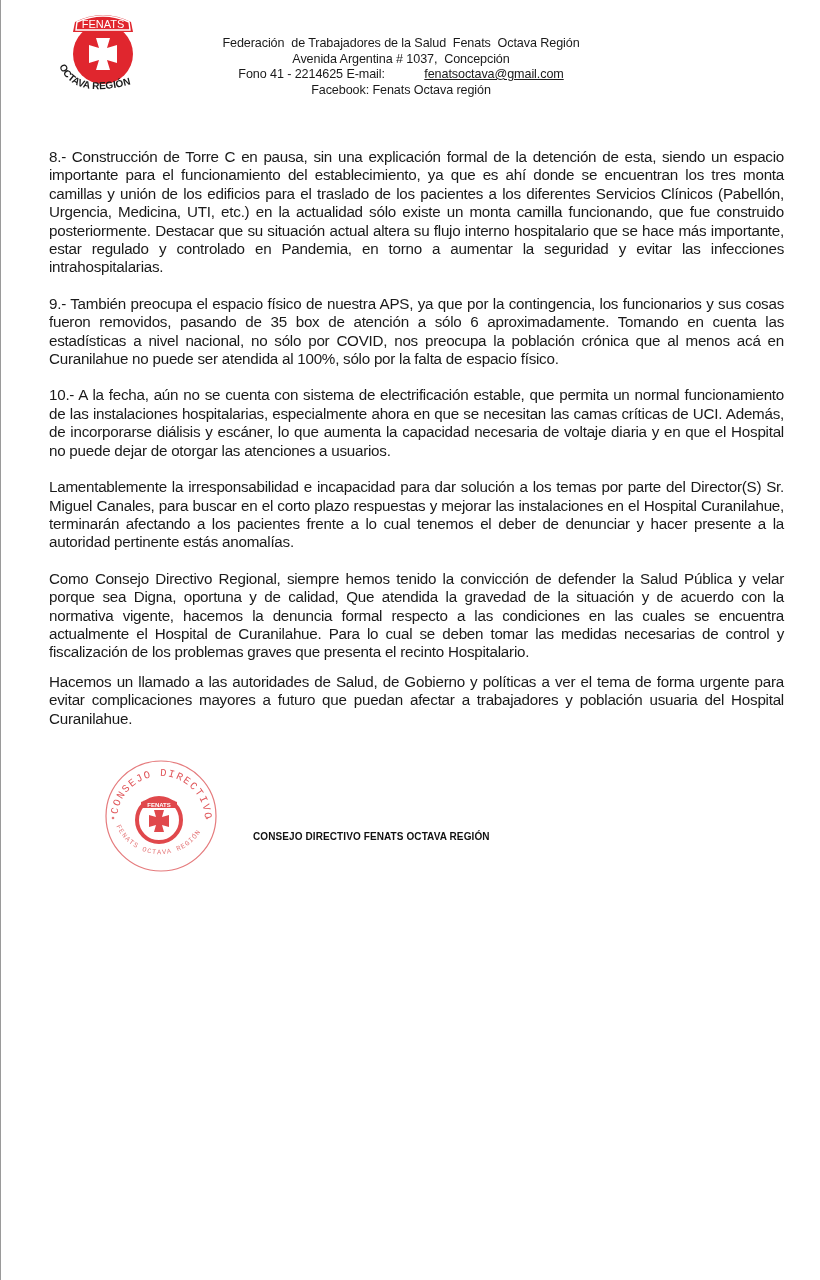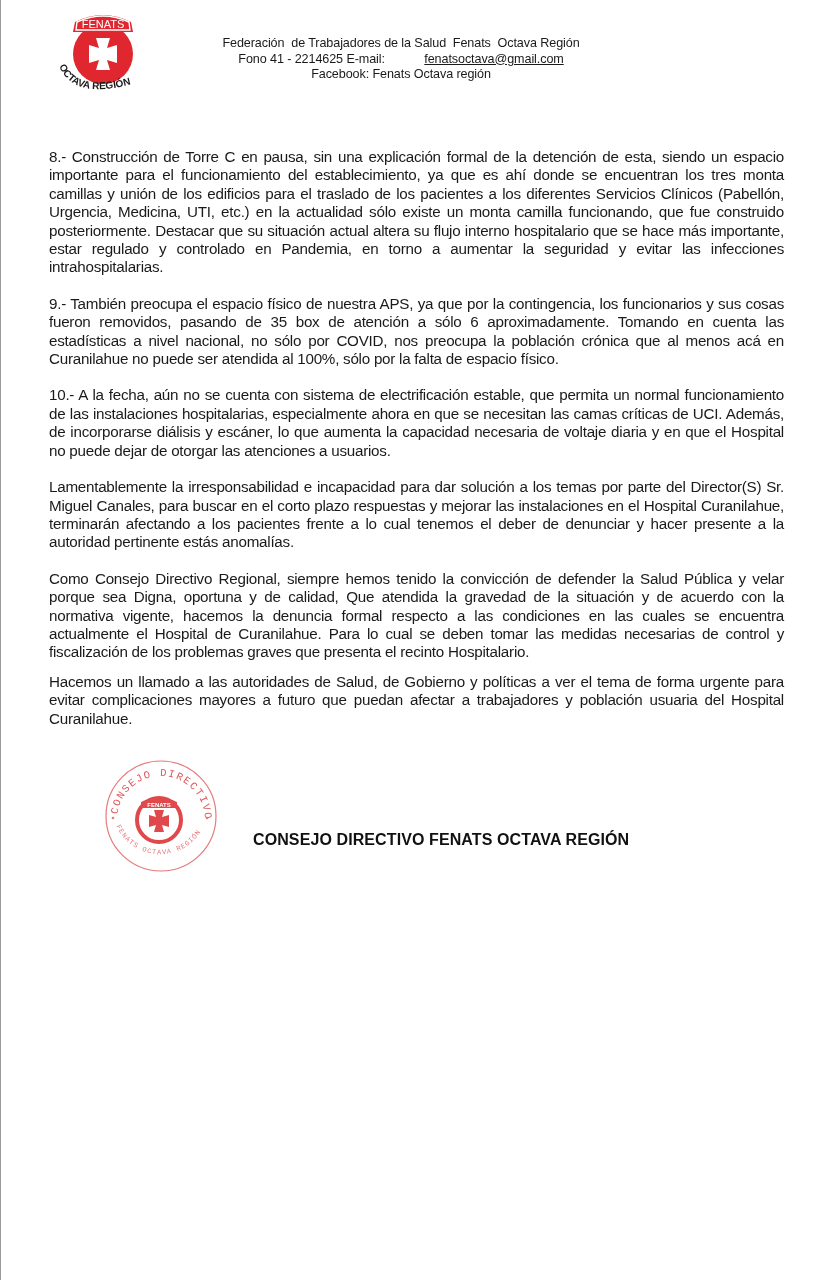--- a/index.html
+++ b/index.html
@@ -18,21 +18,21 @@
   .content {
     position: absolute; left: 48px; top: 137px; width: 735px;
     font-size: 15.2px; line-height: 18.4px; text-align: justify;
     letter-spacing: -0.25px;
   }
   .content p { margin: 11px 0 18px 0; }
   .content p.tight { margin-bottom: 9px; }
   .stamp { position: absolute; left: 94px; top: 758px; width: 130px; height: 118px; }
   .signature {
     position: absolute; left: 252px; top: 831px;
-    font-weight: bold; font-size: 16px; letter-spacing: 0.1px; color: #111;
+    font-weight: bold; font-size: 10px; letter-spacing: 0.1px; color: #111;
   }
 </style>
 </head>
 <body>
 
 <svg class="logo" viewBox="0 0 100 92">
   <defs>
     <path id="arcBottom" d="M 6 58 Q 22 96 92 72"></path>
   </defs>
   <path d="M22 14 Q50 0 78 14 L80 24 L20 24 Z" fill="#e0262e"></path>
@@ -42,20 +42,21 @@
   <g fill="#ffffff">
     <path d="M43 30 L57 30 L54 40 L64 37 L64 55 L54 52 L57 62 L43 62 L46 52 L36 55 L36 37 L46 40 Z"></path>
   </g>
   <text font-family="Liberation Sans, sans-serif" font-size="10" font-weight="bold" fill="#1a1a1a">
     <textPath href="#arcBottom">OCTAVA REGIÓN</textPath>
   </text>
 </svg>
 
 <div class="header">
   <div style="white-space:pre;">Federación  de Trabajadores de la Salud  Fenats  Octava Región</div>
+  <div style="white-space:pre;">Avenida Argentina # 1037,  Concepción</div>
   <div>
     <span style="white-space:pre;">Fono 41 - 2214625 E-mail: </span><span class="email">fenatsoctava@gmail.com</span>
   </div>
   <div>Facebook: Fenats Octava región</div>
 </div>
 
 <div class="content">
   <p>8.- Construcción de Torre C en pausa, sin una explicación formal de la detención de esta, siendo un espacio importante para el funcionamiento del establecimiento, ya que es ahí donde se encuentran los tres monta camillas y unión de los edificios para el traslado de los pacientes a los diferentes Servicios Clínicos (Pabellón, Urgencia, Medicina, UTI, etc.) en la actualidad sólo existe un monta camilla funcionando, que fue construido posteriormente. Destacar que su situación actual altera su flujo interno hospitalario que se hace más importante, estar regulado y controlado en Pandemia, en torno a aumentar la seguridad y evitar las infecciones intrahospitalarias.</p>
   <p>9.- También  preocupa el espacio físico de nuestra APS, ya que por la contingencia, los funcionarios y sus cosas fueron removidos, pasando de 35 box de atención a sólo 6 aproximadamente. Tomando en cuenta las estadísticas a nivel nacional, no sólo por COVID, nos preocupa la población crónica que al menos acá en Curanilahue no puede ser atendida al 100%, sólo por la falta de espacio físico.</p>
   <p>10.- A la fecha, aún no se cuenta con sistema de electrificación estable, que permita un normal funcionamiento de las instalaciones hospitalarias, especialmente ahora en que se necesitan las camas críticas de UCI. Además, de incorporarse diálisis y escáner, lo que aumenta la capacidad necesaria de voltaje diaria y en que el Hospital no puede dejar de otorgar las atenciones a usuarios.</p>

